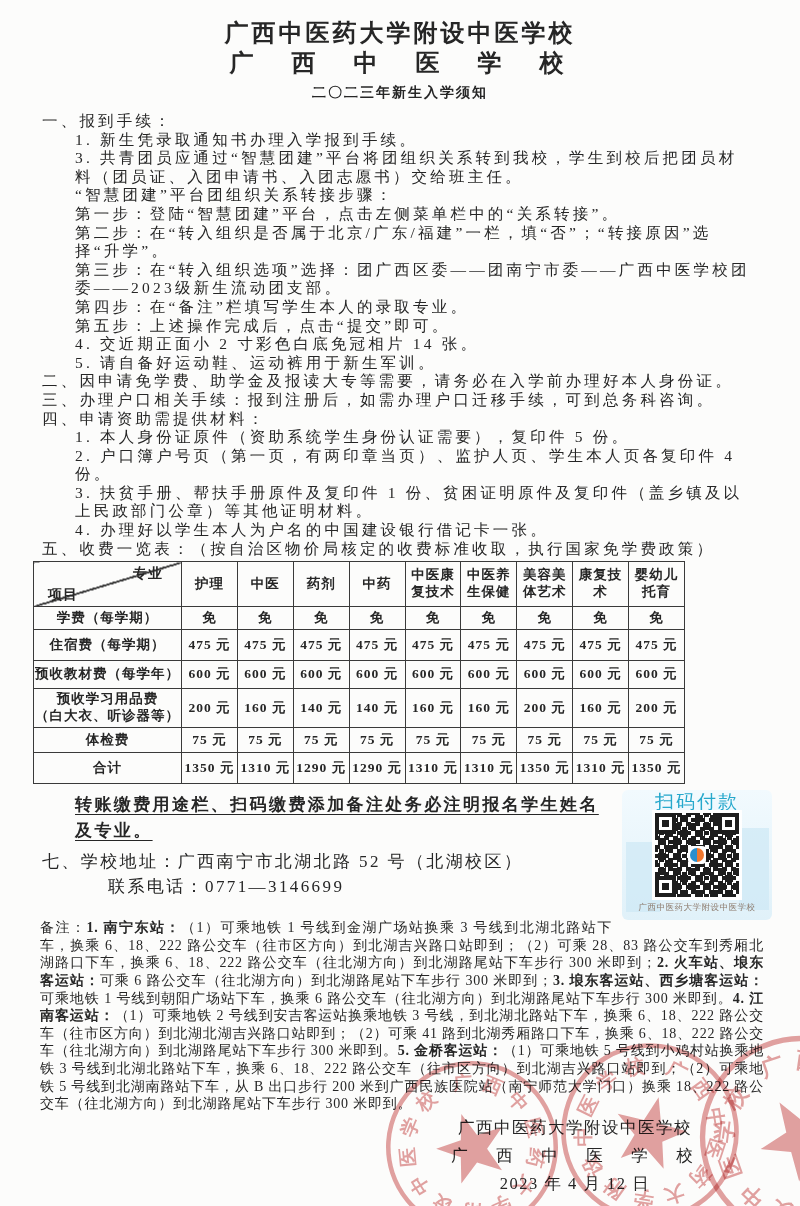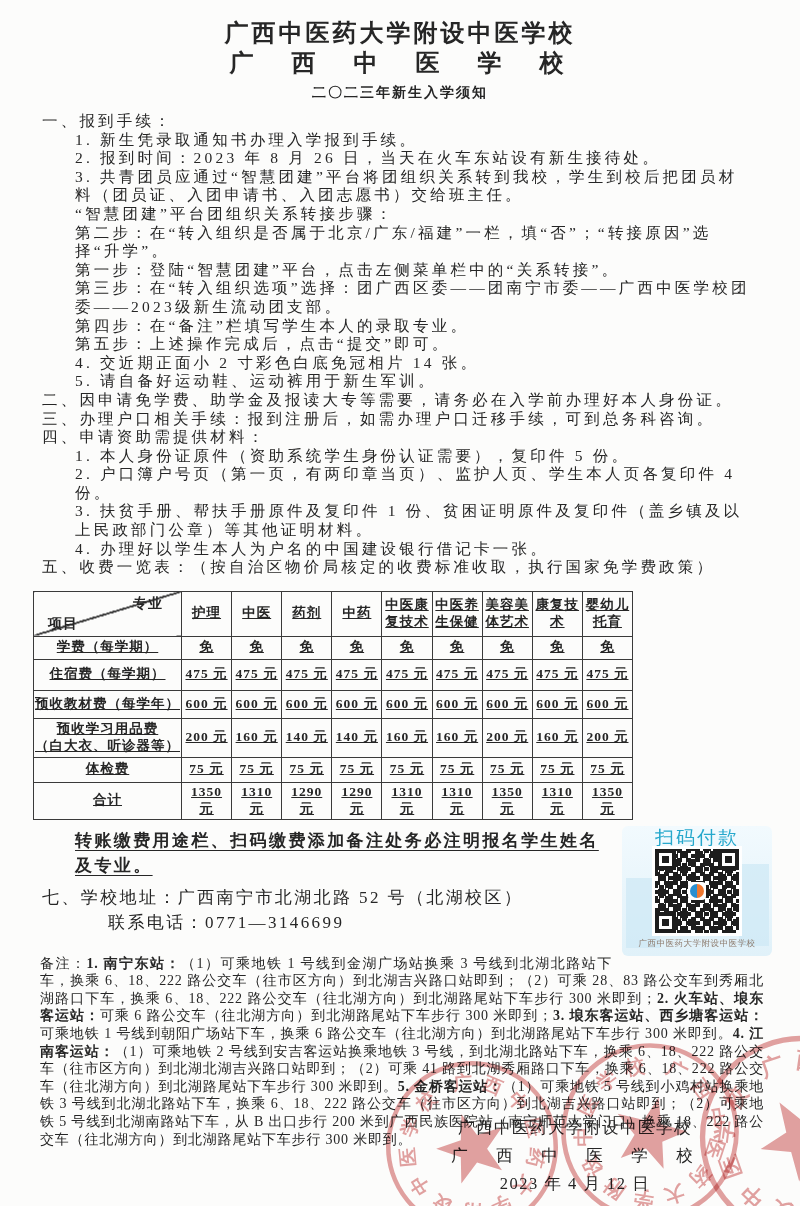--- a/index.html
+++ b/index.html
@@ -12,22 +12,22 @@
   
   .title-block{padding-top:18px;text-align:center;}
   .title-l1{font-size:24px;font-weight:700;letter-spacing:3px;line-height:30px;}
   .title-l2{font-size:24px;font-weight:700;letter-spacing:7px;line-height:30px;}
   .title-l3{font-size:14px;font-weight:700;letter-spacing:2px;line-height:30px;}
   
   .bodytext{padding:4px 50px 0 42px;font-size:15.5px;letter-spacing:3.2px;line-height:18.6px;}
   .bodytext p{margin:0;}
   .bodytext .ind{padding-left:33px;}
   
-  table.fee{border-collapse:collapse;table-layout:fixed;width:600px;margin:14px 0 0 33px;
-    font-size:13.5px;font-weight:600;letter-spacing:1px;text-align:center;text-decoration:underline;}
+  table.fee{border-collapse:collapse;table-layout:fixed;width:652px;margin:3px 0 0 33px;
+    font-size:13.5px;font-weight:600;letter-spacing:1px;text-align:center;}
   table.fee th,table.fee td{border:1.6px solid #3a3a3a;padding:1px 0;line-height:1.25;}
   table.fee thead th{height:42px;font-weight:600;}
   table.fee td.lbl{font-size:13.5px;}
   table.fee tbody tr:nth-child(1) td{height:20px;}
   table.fee tbody tr:nth-child(2) td{height:28px;}
   table.fee tbody tr:nth-child(3) td{height:25px;}
   table.fee tbody tr:nth-child(4) td{height:36px;}
   table.fee tbody tr:nth-child(5) td{height:22px;}
   table.fee tbody tr:nth-child(6) td{height:28px;}
   th.corner{position:relative;padding:0;
@@ -79,25 +79,24 @@
 
   <div class="title-block">
     <div class="title-l1">广西中医药大学附设中医学校</div>
     <div class="title-l2">广　西　中　医　学　校</div>
     <div class="title-l3">二〇二三年新生入学须知</div>
   </div>
 
   <div class="bodytext">
     <p class="sec">一、报到手续：</p>
     <p class="ind">1. 新生凭录取通知书办理入学报到手续。</p>
-    <p class="ind">2. 报到时间：2023 年 8 月 26 日，当天在火车东站设有新生接待处。</p>
     <p class="ind">3. 共青团员应通过“智慧团建”平台将团组织关系转到我校，学生到校后把团员材料（团员证、入团申请书、入团志愿书）交给班主任。</p>
     <p class="ind">“智慧团建”平台团组织关系转接步骤：</p>
+    <p class="ind">第一步：登陆“智慧团建”平台，点击左侧菜单栏中的“关系转接”。</p>
     <p class="ind">第二步：在“转入组织是否属于北京/广东/福建”一栏，填“否”；“转接原因”选择“升学”。</p>
-    <p class="ind">第一步：登陆“智慧团建”平台，点击左侧菜单栏中的“关系转接”。</p>
     <p class="ind">第三步：在“转入组织选项”选择：团广西区委——团南宁市委——广西中医学校团委——2023级新生流动团支部。</p>
     <p class="ind">第四步：在“备注”栏填写学生本人的录取专业。</p>
     <p class="ind">第五步：上述操作完成后，点击“提交”即可。</p>
     <p class="ind">4. 交近期正面小 2 寸彩色白底免冠相片 14 张。</p>
     <p class="ind">5. 请自备好运动鞋、运动裤用于新生军训。</p>
     <p class="sec">二、因申请免学费、助学金及报读大专等需要，请务必在入学前办理好本人身份证。</p>
     <p class="sec">三、办理户口相关手续：报到注册后，如需办理户口迁移手续，可到总务科咨询。</p>
     <p class="sec">四、申请资助需提供材料：</p>
     <p class="ind">1. 本人身份证原件（资助系统学生身份认证需要），复印件 5 份。</p>
     <p class="ind">2. 户口簿户号页（第一页，有两印章当页）、监护人页、学生本人页各复印件 4 份。</p>

